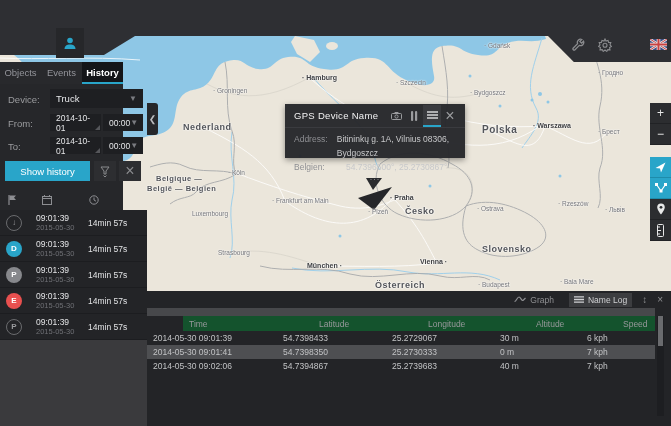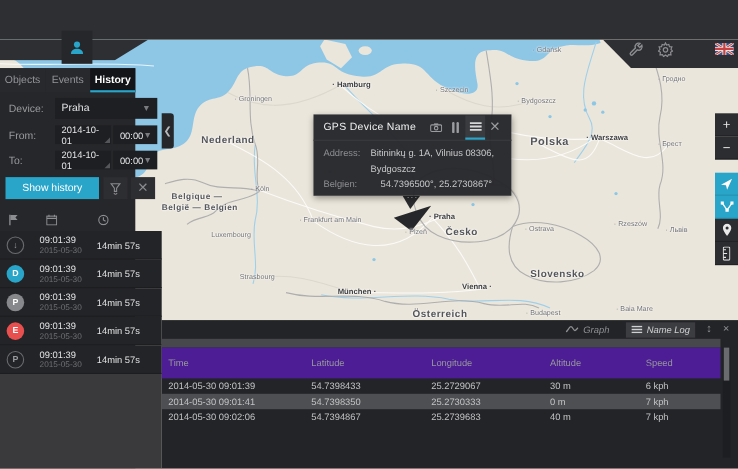--- a/index.html
+++ b/index.html
@@ -56,49 +56,49 @@
   .ev-time{margin-left:14px;width:52px;}
   .ev-time .t{font-size:8.5px;color:#e2e3e5;}
   .ev-time .d{font-size:7.5px;color:#6f7075;}
   .ev-dur{font-size:8.5px;color:#e2e3e5;}
   .sb-empty{position:absolute;left:0;top:278px;width:147px;height:86px;background:#3a3a3d;}
   .collapse-tab{position:absolute;left:147px;top:103px;width:11px;height:32px;background:var(--dark2);
       border-radius:0 3px 3px 0;color:#b9babd;display:flex;align-items:center;justify-content:center;
       font-size:9px;cursor:pointer;z-index:6;}
 
   
-  #popup{position:absolute;left:285px;top:104px;width:180px;height:74px;background:rgba(38,39,43,.97);
+  #popup{position:absolute;left:285px;top:104px;width:180px;height:54px;background:rgba(38,39,43,.97);
       z-index:4;box-shadow:0 2px 6px rgba(0,0,0,.4);}
   .pp-head{display:flex;align-items:center;height:24px;border-bottom:1px solid #3a3b3f;padding:0 6px 0 9px;}
   .pp-title{font-size:9.5px;color:#f1f1f2;letter-spacing:.3px;flex:1;}
   .pp-ico{width:18px;height:22px;display:flex;align-items:center;justify-content:center;cursor:pointer;color:#9b9c9f;}
   .pp-ico.active{background:#3a3b3f;border-bottom:2px solid var(--accent);}
   .pp-row{display:flex;font-size:8.5px;line-height:14px;padding-left:9px;}
   .pp-row .lb{width:52px;color:#8e8f93;}
   .pp-row .vl{color:#c7c8ca;}
   .pp-more{text-align:center;color:#8e8f93;font-size:9px;line-height:6px;letter-spacing:1px;cursor:pointer;}
 
   
   .rtool{position:absolute;z-index:4;left:650px;width:21px;display:flex;flex-direction:column;}
   .rbtn{height:21px;background:#2c2d30;border-bottom:1px solid #212225;display:flex;align-items:center;
       justify-content:center;color:#e8e8e8;font-size:12px;cursor:pointer;}
   .rbtn.teal{background:var(--accent);border-bottom:1px solid #1e8cab;}
 
   
   #bottom{position:absolute;left:147px;top:291px;width:524px;height:135px;background:var(--panel);z-index:6;}
   .bp-head{position:absolute;top:0;left:0;right:0;height:17px;display:flex;align-items:center;
-      justify-content:flex-end;padding-right:8px;gap:10px;font-style:italic;}
+      justify-content:flex-end;padding-right:8px;gap:10px;}
   .bp-item{display:flex;align-items:center;gap:4px;font-size:8.5px;color:#8e8f92;cursor:pointer;padding:2px 5px;}
   .bp-item.active{background:#3c3d40;color:#d0d1d3;}
   .bp-x{color:#8e8f92;font-size:10px;cursor:pointer;}
   .hstrip{position:absolute;left:0;top:17px;width:508px;height:8px;background:#47484b;}
   .tbl{position:absolute;left:0;top:25px;width:508px;font-size:8.5px;}
   .trow{display:grid;grid-template-columns:130px 109px 108px 87px 1fr;height:14px;align-items:center;
       padding-left:6px;color:#c2c3c5;cursor:pointer;}
-  .trow.head{background:#4c1d95;color:#97989b;height:28px;}
+  .trow.head{background:#14532d;color:#97989b;height:15px;margin-left:36px;}
   .trow.hl{background:#4e4f52;}
   .vscroll{position:absolute;left:510px;top:25px;width:7px;height:100px;background:#1d1e21;}
   .vthumb{position:absolute;left:1px;top:0;width:5px;height:30px;background:#6a6b6e;}
 
   svg{display:block;}
 </style>
 </head>
 <body>
 
 <div id="app">
@@ -226,21 +226,21 @@
 
   <div id="sidebar">
     <div class="tabs">
       <div class="tab">Objects</div>
       <div class="tab">Events</div>
       <div class="tab active">History</div>
     </div>
 
     <span class="form-row" style="left:8px;top:32px">Device:</span>
     <div class="inp" style="left:50px;top:27px;width:93px;height:19px">
-      <span>Praha</span>
+      <span>Truck</span>
       <span class="chev">▼</span>
     </div>
 
     <span class="form-row" style="left:8px;top:56px">From:</span>
     <div class="inp" style="left:50px;top:52px;width:51px;height:17px">
       <span style="font-size:8.5px">2014-10-01</span>
       <span class="corner"></span>
     </div>
     <div class="inp" style="left:103px;top:52px;width:40px;height:17px">
       <span style="font-size:8.5px">00:00</span>

